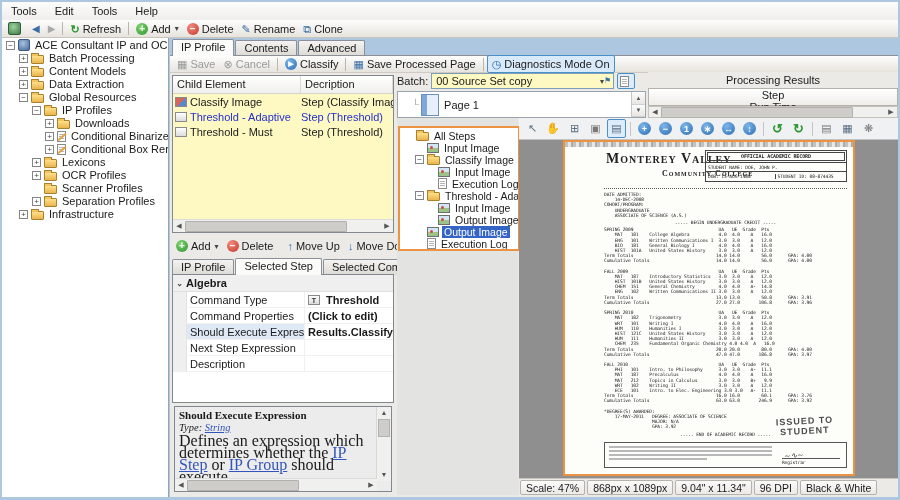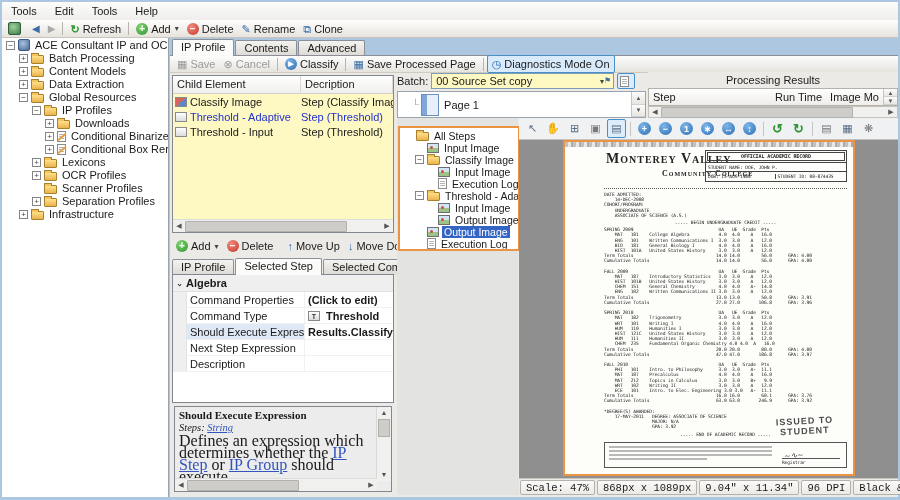--- a/index.html
+++ b/index.html
@@ -84,21 +84,21 @@
   #batch-combo{flex:none;width:183px;height:16px;background:#fef9c3;border:1px solid #7f9db9;display:flex;align-items:center;padding:0 2px 0 4px;box-sizing:border-box;}
   #batch-combo .cv{flex:1;white-space:nowrap;overflow:hidden;}
   #page-btn{width:18px;height:16px;border:1px solid #4a90c8;background:#dcecfa;display:flex;align-items:center;justify-content:center;box-sizing:border-box;border-radius:2px;}
   #page-row{left:397px;top:91px;width:249px;height:27px;background:#fff;border:1px solid #9aa4ae;box-sizing:border-box;display:flex;align-items:center;}
   .conn{color:#a0a0a0;font-size:10px;margin:0 2px 0 14px;}
   .thumb{width:16px;height:20px;background:linear-gradient(90deg,#7fa7d8 0 5px,#e7f0fa 5px);border:1px solid #6a8fbf;margin-right:5px;flex:none;}
   .spinner{margin-left:auto;width:13px;align-self:stretch;display:flex;flex-direction:column;border-left:1px solid #c5c5c5;}
   .spinner div{flex:1;font-size:6px;line-height:1;display:flex;align-items:center;justify-content:center;color:#555;background:linear-gradient(#fcfcfc,#e8e6e2);border-bottom:1px solid #d0d0d0;}
   
   #results-title{left:648px;top:72px;width:250px;height:16px;text-align:center;line-height:16px;background:#eceae7;}
-  #results-head{left:648px;top:88px;width:250px;height:18px;background:linear-gradient(#ffffff,#eeede9);border:1px solid #b5b2ab;box-sizing:border-box;display:flex;align-items:center;}
+  #results-head{left:648px;top:88px;width:250px;height:18px;background:linear-gradient(#ffffff,#eeede9);border:1px solid #b5b2ab;box-sizing:border-box;display:flex;align-items:center;flex-direction:column;}
   #results-head .hc{padding:0 4px;white-space:nowrap;}
   #results-hscroll{left:648px;top:106px;width:250px;height:12px;}
   
   #mid-panel{left:397px;top:118px;width:121px;height:360px;background:#e3e3e1;}
   #steps-tree{left:398px;top:126px;width:122px;height:125px;background:#fff;border:2px solid #ec9243;box-sizing:border-box;overflow:hidden;padding-top:1px;}
   #steps-tree .trow{height:11px;font-size:10.5px;}
   
   #viewer-toolbar{left:519px;top:118px;width:379px;height:22px;background:#eff1f3;border-bottom:1px solid #c3c3c3;display:flex;align-items:center;padding-left:3px;box-sizing:border-box;}
   .vt-btn{display:inline-flex;align-items:center;justify-content:center;width:17px;height:17px;margin:0 1px;border:1px solid transparent;border-radius:2px;font-size:11px;cursor:default;}
   .vt-btn.active{border-color:#4a90c8;background:#dcecfa;}
@@ -129,21 +129,21 @@
   #fine-print{flex:1;padding:3px 4px;}
   #fine-print div{height:2px;margin-bottom:2px;background:#b9b9b9;}
   #sig-area{width:70px;position:relative;border-left:none;}
   #sig-line{position:absolute;left:6px;right:6px;bottom:8px;height:1px;background:#555;}
   #sig-script{position:absolute;left:8px;bottom:9px;font-family:"DejaVu Serif",serif;font-style:italic;font-size:8px;color:#333;transform:rotate(-4deg);}
   #sig-caption{position:absolute;left:6px;bottom:2px;font-size:4.5px;}
   #stamp{position:absolute;right:14px;bottom:34px;text-align:center;font-weight:bold;color:#4d4d4d;transform:rotate(-3deg);letter-spacing:1px;}
   #stamp div{font-size:9px;line-height:10px;font-family:"Liberation Sans",sans-serif;}
   
   #statusbar{left:519px;top:478px;width:379px;height:17px;background:#eceae7;display:flex;align-items:stretch;border-top:1px solid #c9c5bc;}
-  .seg{border:1px solid #b5b2ab;border-radius:2px;background:linear-gradient(#fafaf9,#eceae6);margin:1px 1px;padding:0 5px;display:flex;align-items:center;white-space:nowrap;font-size:10.5px;font-family:Liberation Mono, monospace;}
+  .seg{border:1px solid #b5b2ab;border-radius:2px;background:linear-gradient(#fafaf9,#eceae6);margin:1px 1px;padding:0 5px;display:flex;align-items:center;white-space:nowrap;font-size:10.5px;}
   #bottom-left-filler{left:397px;top:478px;width:122px;height:17px;background:#e3e3e1;}
   .bold{font-weight:bold;}
 </style>
 </head>
 <body>
 
 <div id="window">
 
   <div class="abs" id="menubar">
       <span class="menu-item">Tools</span>
@@ -311,21 +311,21 @@
         <div class="grow bluetext">
           <span class="c1">
             <span class="ic ic-thresh"></span>
             <span>Threshold - Adaptive</span>
           </span>
           <span class="c2">Step (Threshold)</span>
         </div>
         <div class="grow">
           <span class="c1">
             <span class="ic ic-thresh"></span>
-            <span>Threshold - Input</span>
+            <span>Threshold - Must</span>
           </span>
           <span class="c2">Step (Threshold)</span>
         </div>
       </div>
     <div class="hscroll">
       <span class="sarr">◀</span>
         <span class="sthumb" style="width:160px;"></span>
         <span class="sarr" style="margin-left:auto;">▶</span>
     </div>
   </div>
@@ -356,35 +356,35 @@
     <span class="tab active">Selected Step</span>
     <span class="tab">Selected Command</span>
   </div>
 
   <div class="abs" id="prop-wrap">
     <div class="pgroup">
       <span class="chev">⌄</span>
       <span>Algebra</span>
     </div>
     <div id="prop-rows">
-        <div class="prow">
-          <span class="gut"></span>
-          <span class="pl">Command Properties</span>
-          <span class="pv bold">
-            <span>(Click to edit)</span>
-          </span>
-        </div>
         <div class="prow">
           <span class="gut"></span>
           <span class="pl">Command Type</span>
           <span class="pv bold">
             <span class="ic ic-thresh">T</span>
             <span>Threshold</span>
           </span>
         </div>
+        <div class="prow">
+          <span class="gut"></span>
+          <span class="pl">Command Properties</span>
+          <span class="pv bold">
+            <span>(Click to edit)</span>
+          </span>
+        </div>
         <div class="prow hl">
           <span class="gut"></span>
           <span class="pl">Should Execute Expression</span>
           <span class="pv bold">
             <span>Results.Classify_Image</span>
           </span>
         </div>
         <div class="prow">
           <span class="gut"></span>
           <span class="pl">Next Step Expression</span>
@@ -398,21 +398,21 @@
           <span class="pv">
             <span></span>
           </span>
         </div>
       </div>
   </div>
 
   <div class="abs" id="help-box">
     <div id="help-content">
       <div class="ht">Should Execute Expression</div>
-      <div class="htype"><i>Steps:</i> <span class="hlink" style="font-style:italic;">String</span></div>
+      <div class="htype"><i>Type:</i> <span class="hlink" style="font-style:italic;">String</span></div>
       <div class="hbody"><span>Defines an expression which determines whether the </span><span class="hlink">IP Step</span><span> or </span><span class="hlink">IP Group</span><span> should execute.</span></div>
       <div class="hremarks">Remarks</div>
       <div class="hbody" style="margin-top:0;">Must evaluate to Boolean value. True means the item</div>
     </div>
     <div class="vscroll">
         <span class="sarr">▲</span>
         <span class="sthumbv"></span>
         <span class="sarr" style="margin-top:auto;">▼</span>
       </div>
     <div class="hscroll" style="right:14px;">

